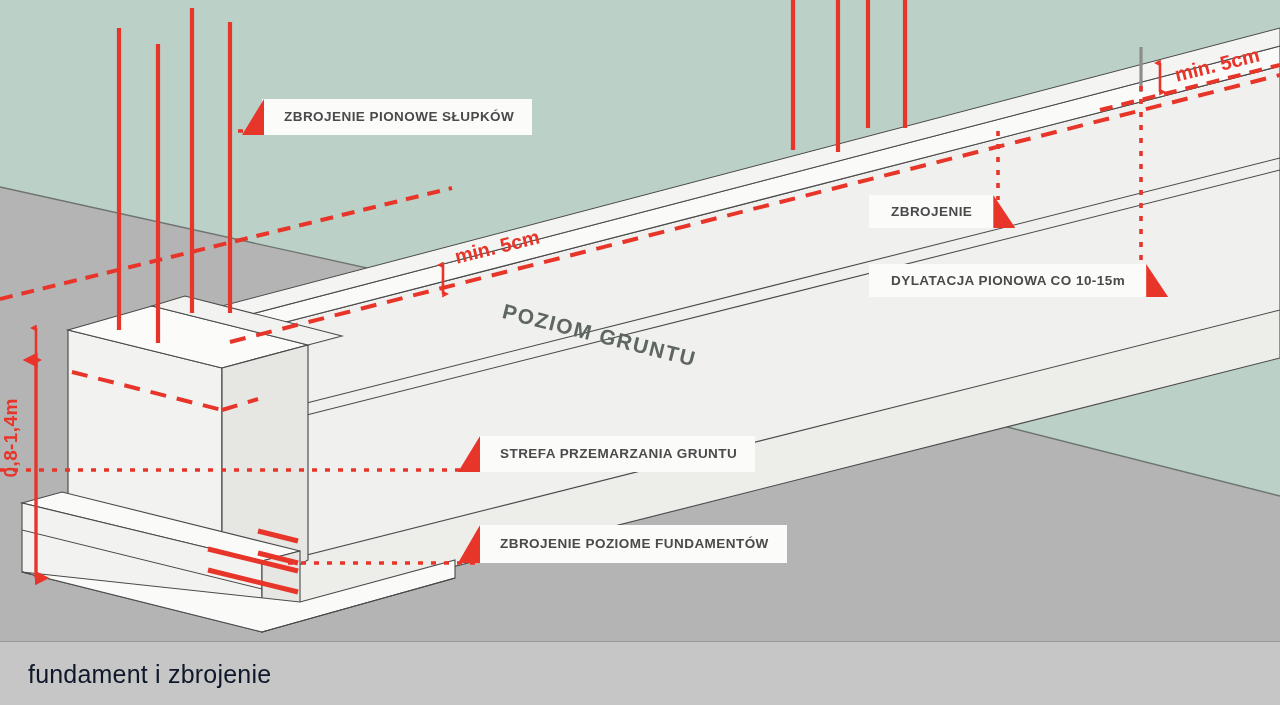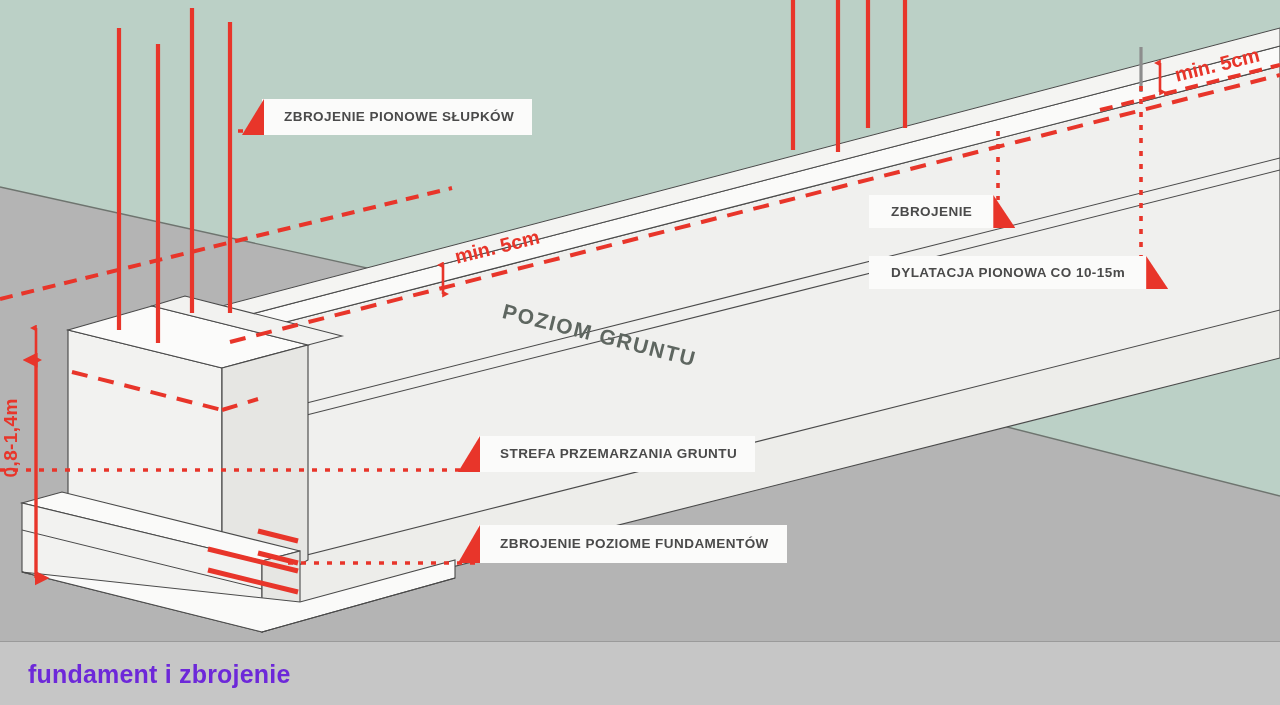--- a/index.html
+++ b/index.html
@@ -82,22 +82,22 @@
     background:#c6c6c6;
     border-top:1px solid #9a9a9a;
     box-sizing:border-box;
   }
   #footer .title{
     position:absolute;
     left:28px;
     top:50%;
     transform:translateY(-50%);
     font-size:25px;
-    font-weight:bold;
-    color:#6d28d9;
+    font-weight:normal;
+    color:#0f172a;
     letter-spacing:0.2px;
   }
 </style>
 </head>
 <body>
 
 <div id="stage">
 
   <svg id="scene" viewBox="0 0 1280 705">
     <defs>
@@ -216,21 +216,21 @@
   <div class="groundtext" style="left:503px; top:300px; transform:rotate(14.2deg); transform-origin:0 50%;">POZIOM GRUNTU</div>
 
   <div class="label ptr-left" style="left:262px; top:99px; height:36px;">
     <span class="txt">ZBROJENIE PIONOWE SŁUPKÓW</span>
   </div>
 
   <div class="label ptr-right" style="left:869px; top:195px; height:33px;">
     <span class="txt">ZBROJENIE</span>
   </div>
 
-  <div class="label ptr-right" style="left:869px; top:256px; height:33px;">
+  <div class="label ptr-right" style="left:869px; top:264px; height:33px;">
     <span class="txt">DYLATACJA PIONOWA CO 10-15m</span>
   </div>
 
   <div class="label ptr-left" style="left:478px; top:525px; height:38px;">
     <span class="txt">ZBROJENIE POZIOME FUNDAMENTÓW</span>
   </div>
 
   <div class="label ptr-left" style="left:478px; top:436px; height:36px;">
     <span class="txt">STREFA PRZEMARZANIA GRUNTU</span>
   </div>

